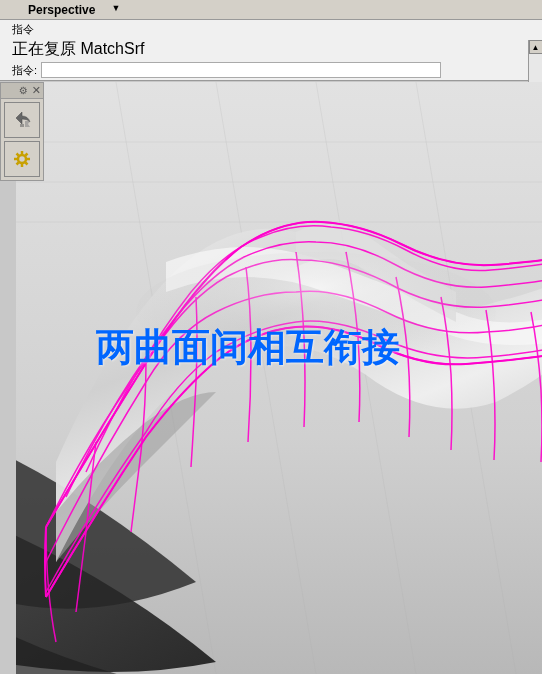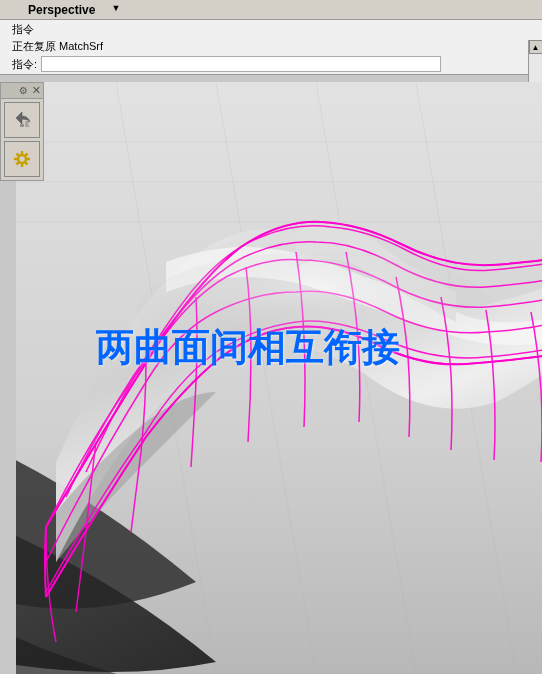--- a/index.html
+++ b/index.html
@@ -38,21 +38,21 @@
       background: #f0f0f0;
       border-bottom: 1px solid #999;
       padding: 2px 12px;
     }
     #command-label {
       font-size: 11px;
       color: #000;
       margin-bottom: 2px;
     }
     #command-history {
-      font-size: 11px;
+      font-size: 16px;
       color: #000;
       margin-bottom: 2px;
     }
     #command-input-row {
       display: flex;
       align-items: center;
       font-size: 11px;
     }
     #command-prompt-label {
       font-size: 11px;

